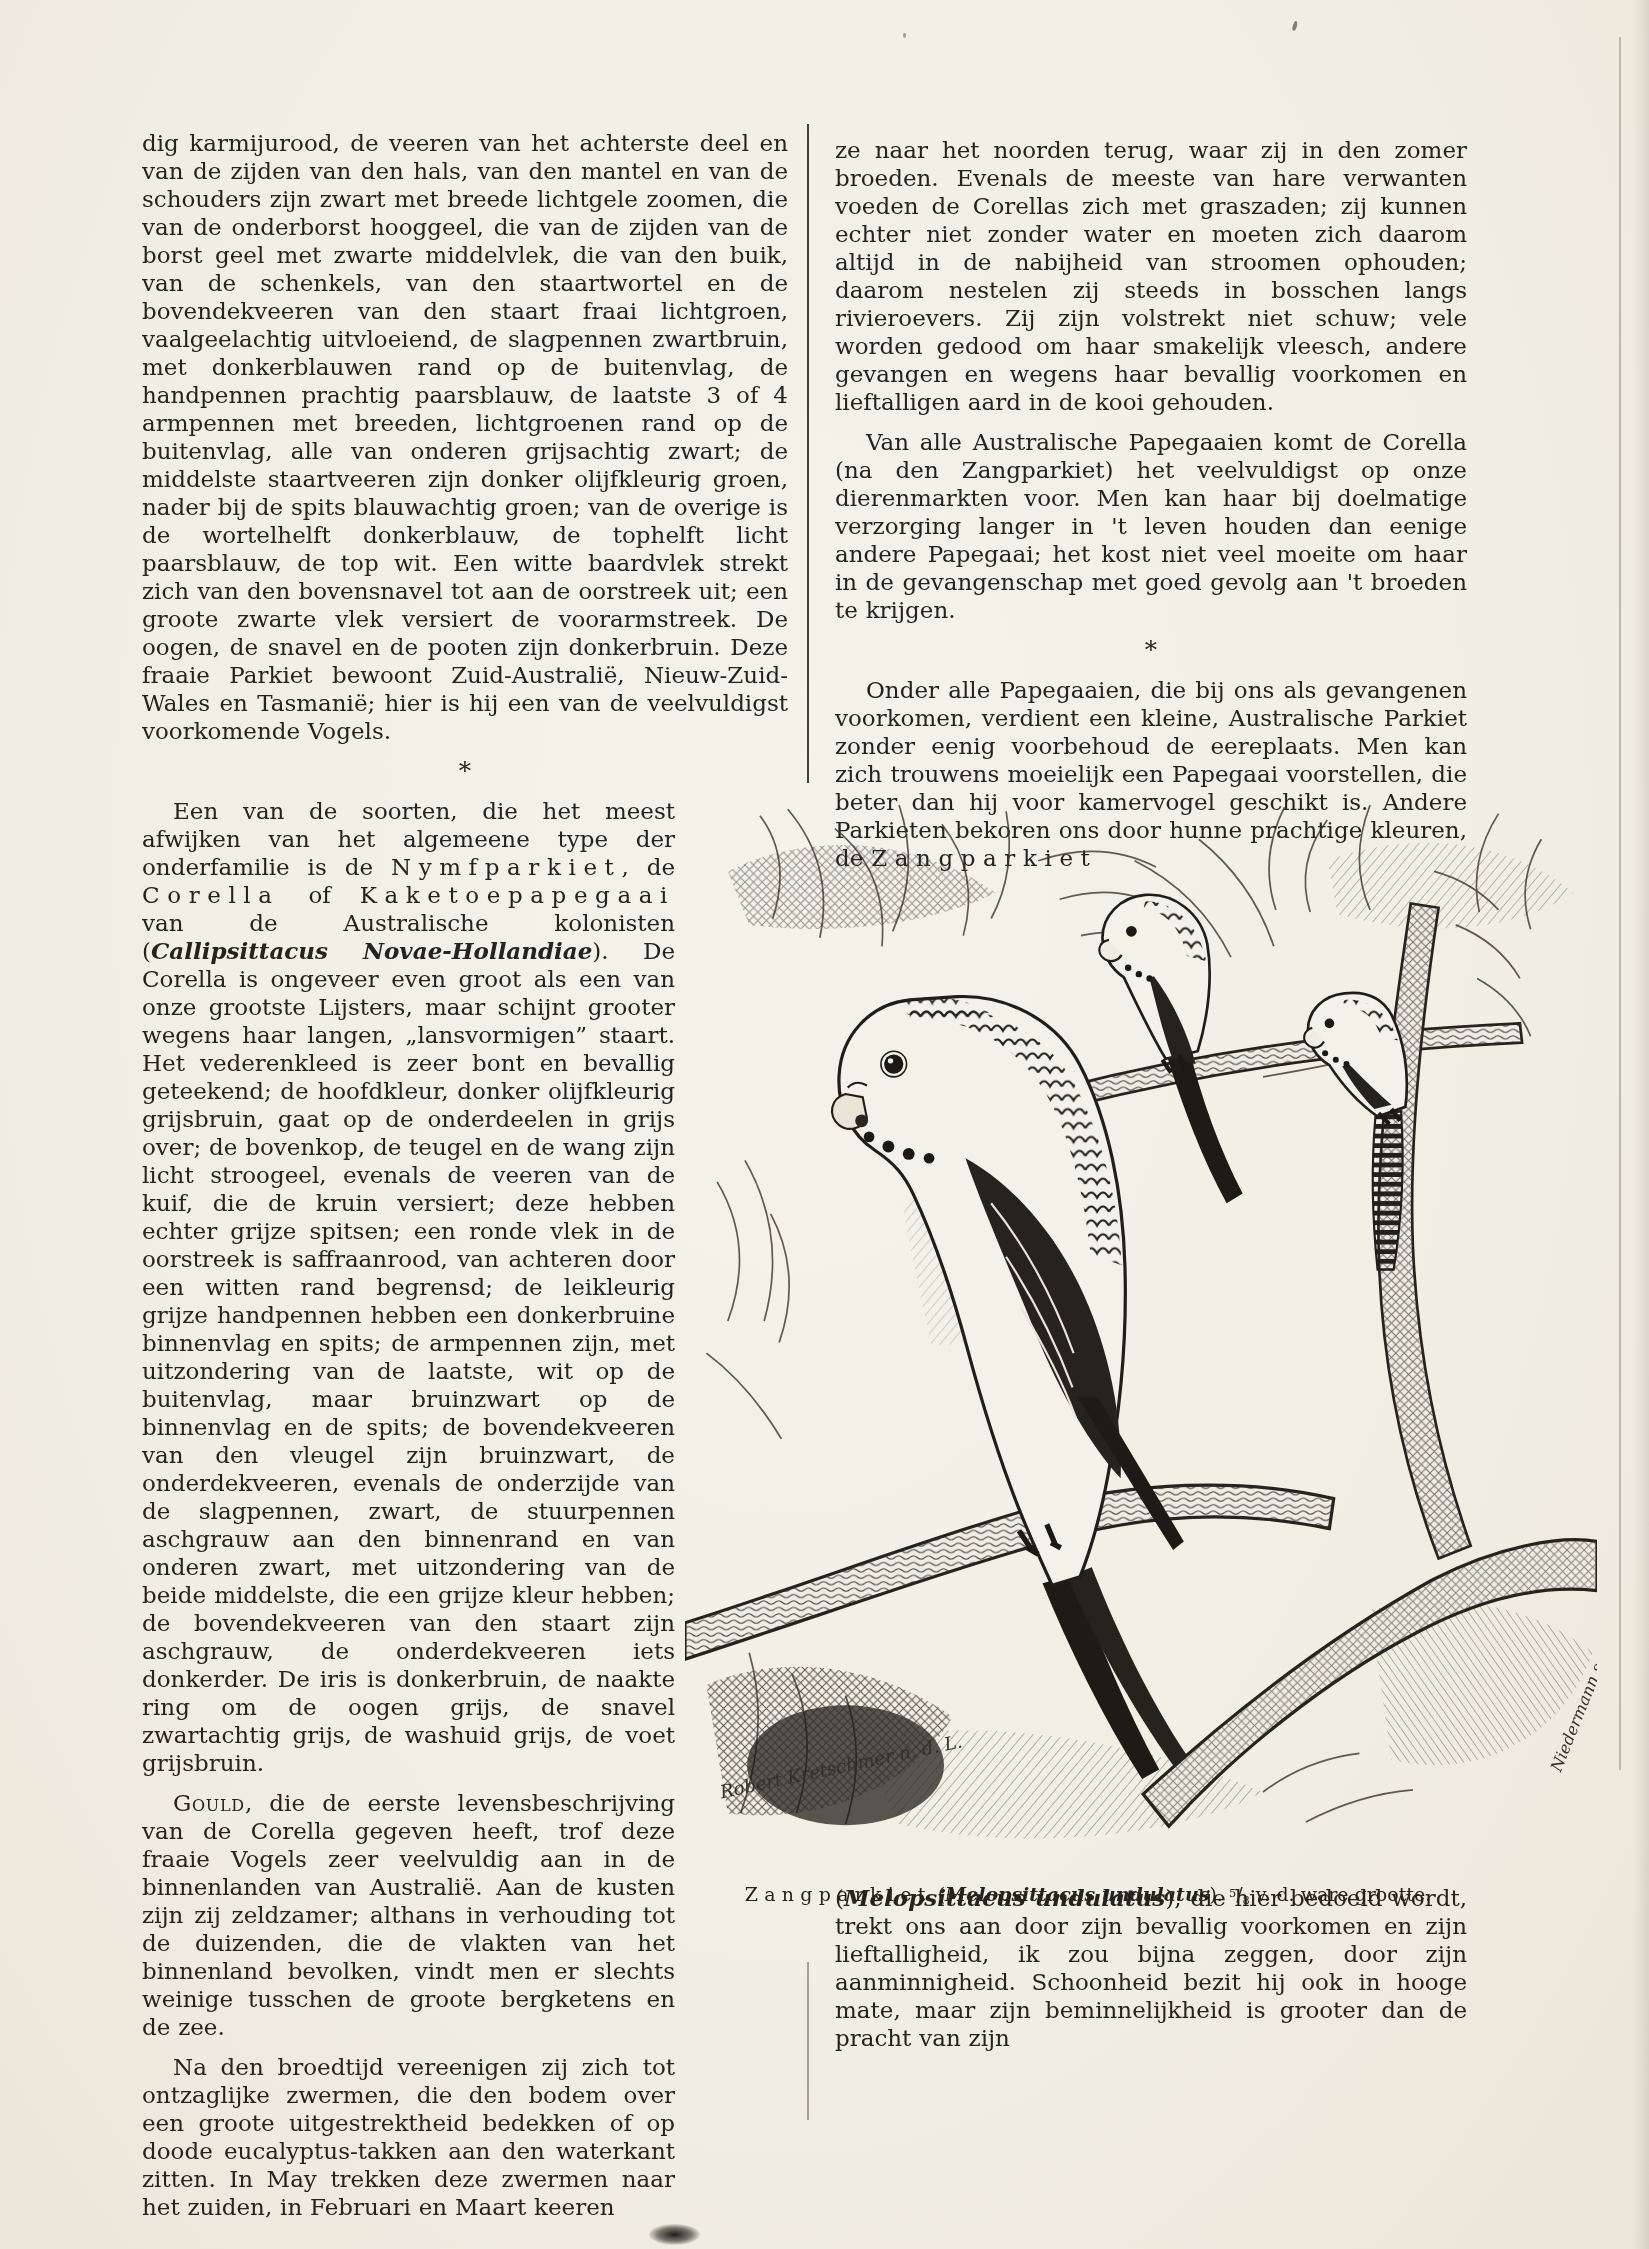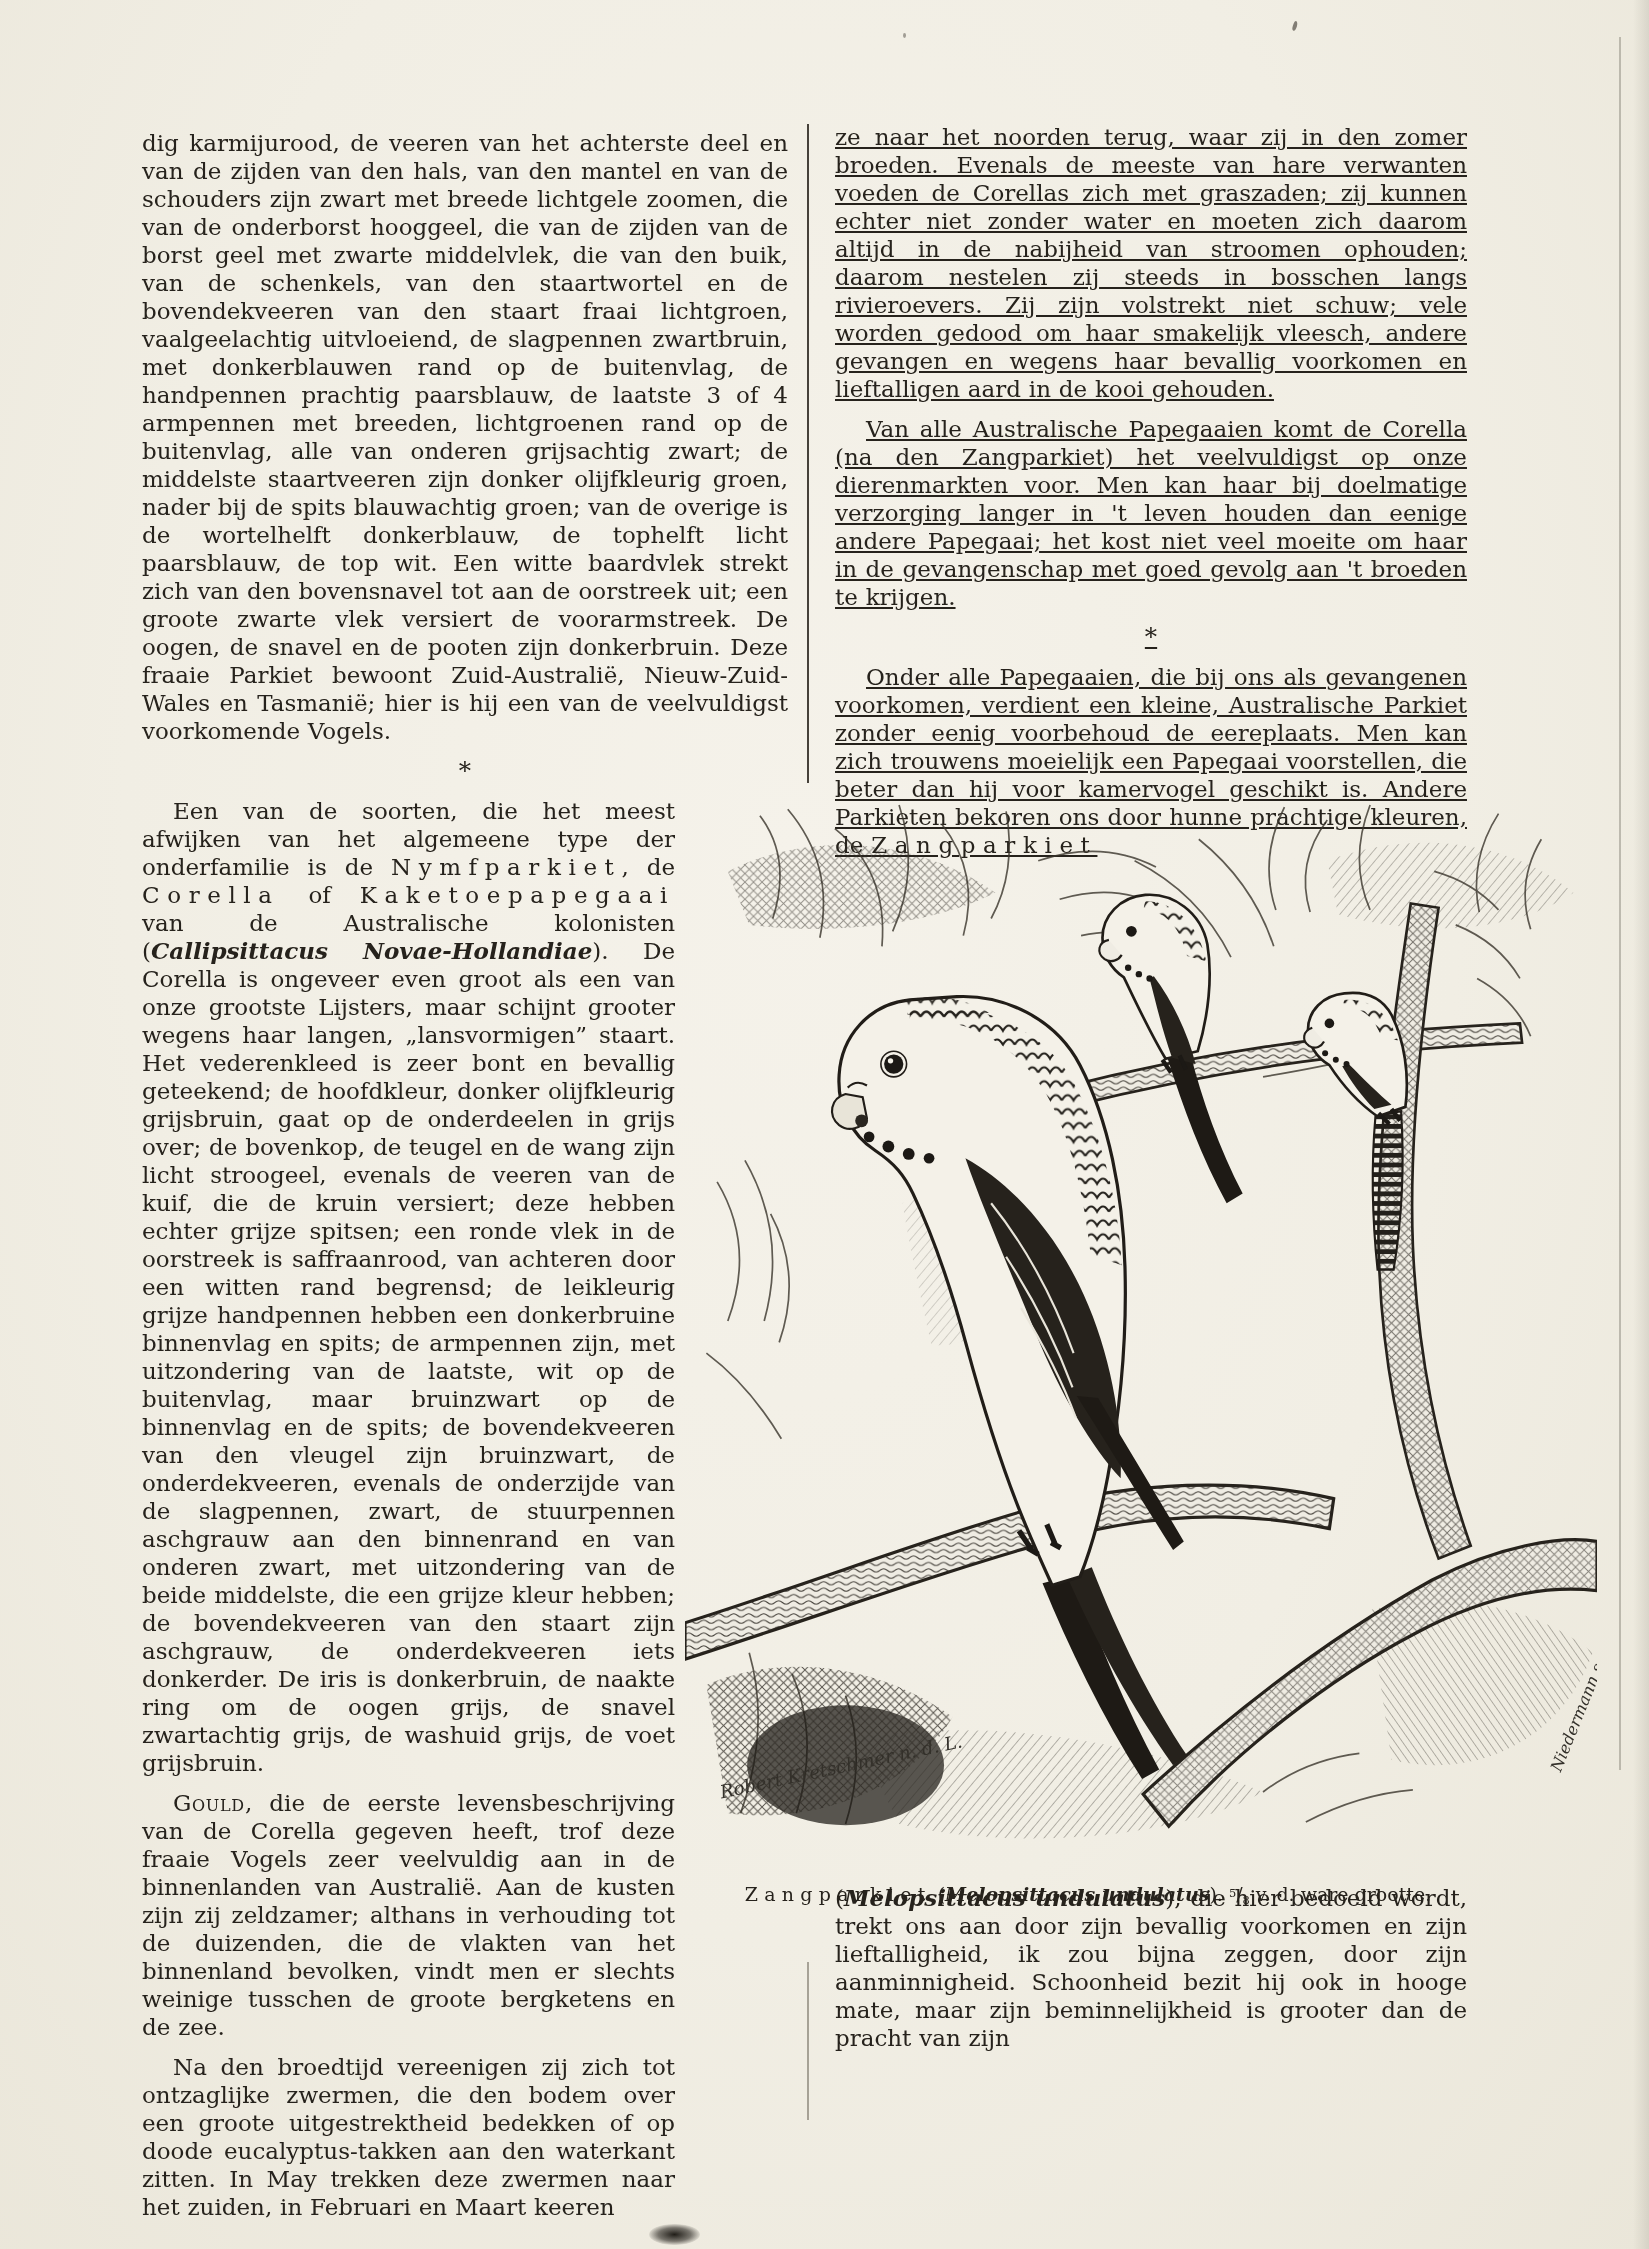--- a/index.html
+++ b/index.html
@@ -20,21 +20,21 @@
   }
   .col p{margin:12px;}
   .para{text-align:justify;}
   .indent{text-indent:31px;}
   .separator{
     text-align:center;font-size:24.6px;line-height:28px;margin:7.5px 0 4.3px 0;
     letter-spacing:0;
   }
   .col-left{left:130px;top:117px;width:670px;}
   .left-narrow{width:557px;}
-  .col-right-top{left:823px;top:111px;width:656px;text-decoration:underline;}
+  .col-right-top{left:823px;top:124px;width:656px;}
   .col-right-bottom{left:823px;top:1872px;width:656px;}
   .rule-top{
     position:absolute;left:807px;top:124px;width:1.6px;height:659px;
     background:#46413a;
   }
   .rule-bottom{
     position:absolute;left:807px;top:1962px;width:1.6px;height:158px;
     background:#6a6457;opacity:.55;
   }
   .seg-sp{letter-spacing:.33em;}

